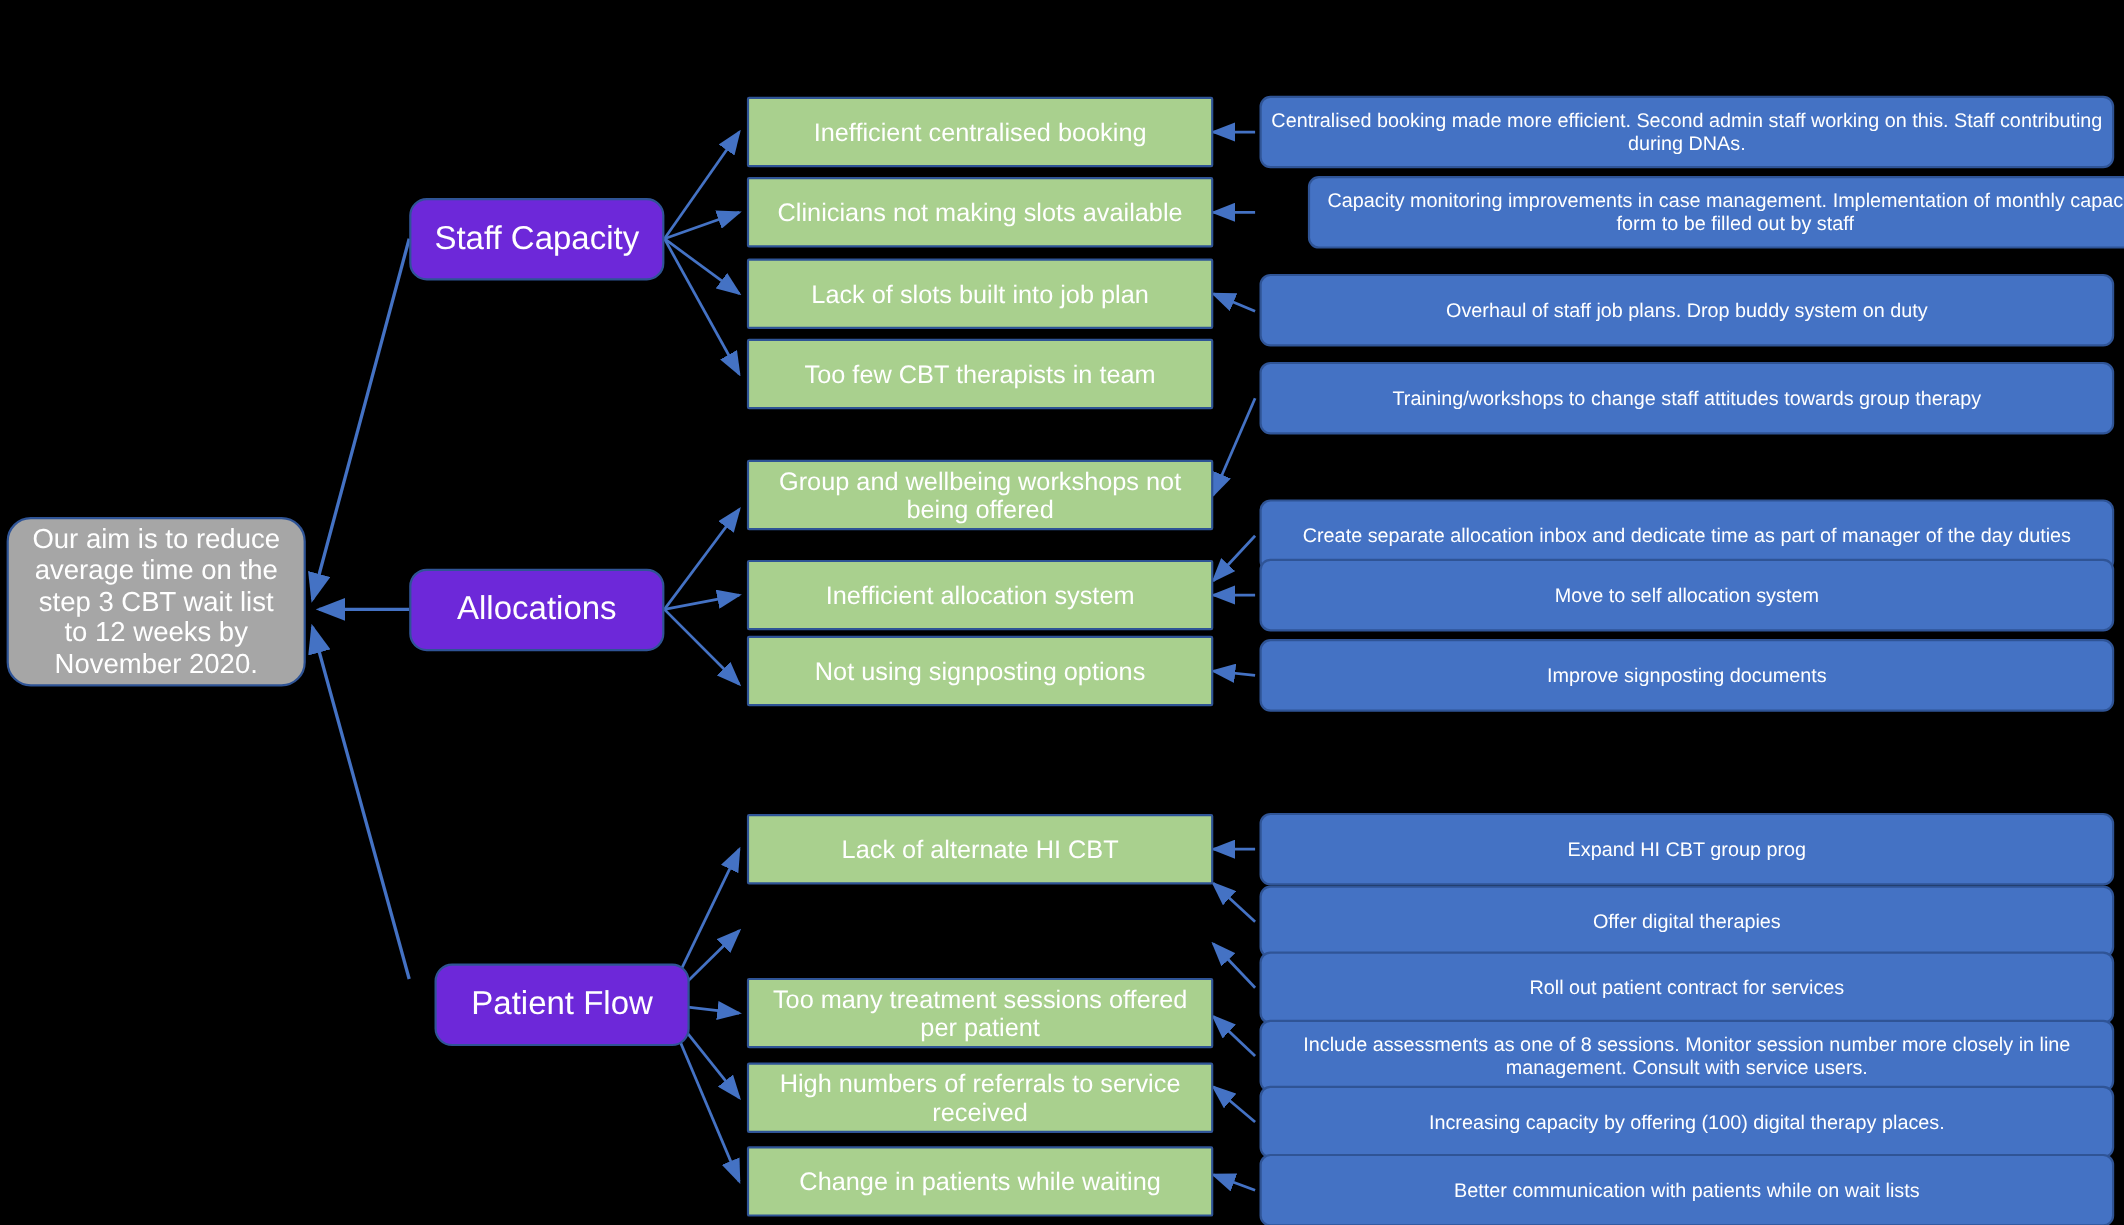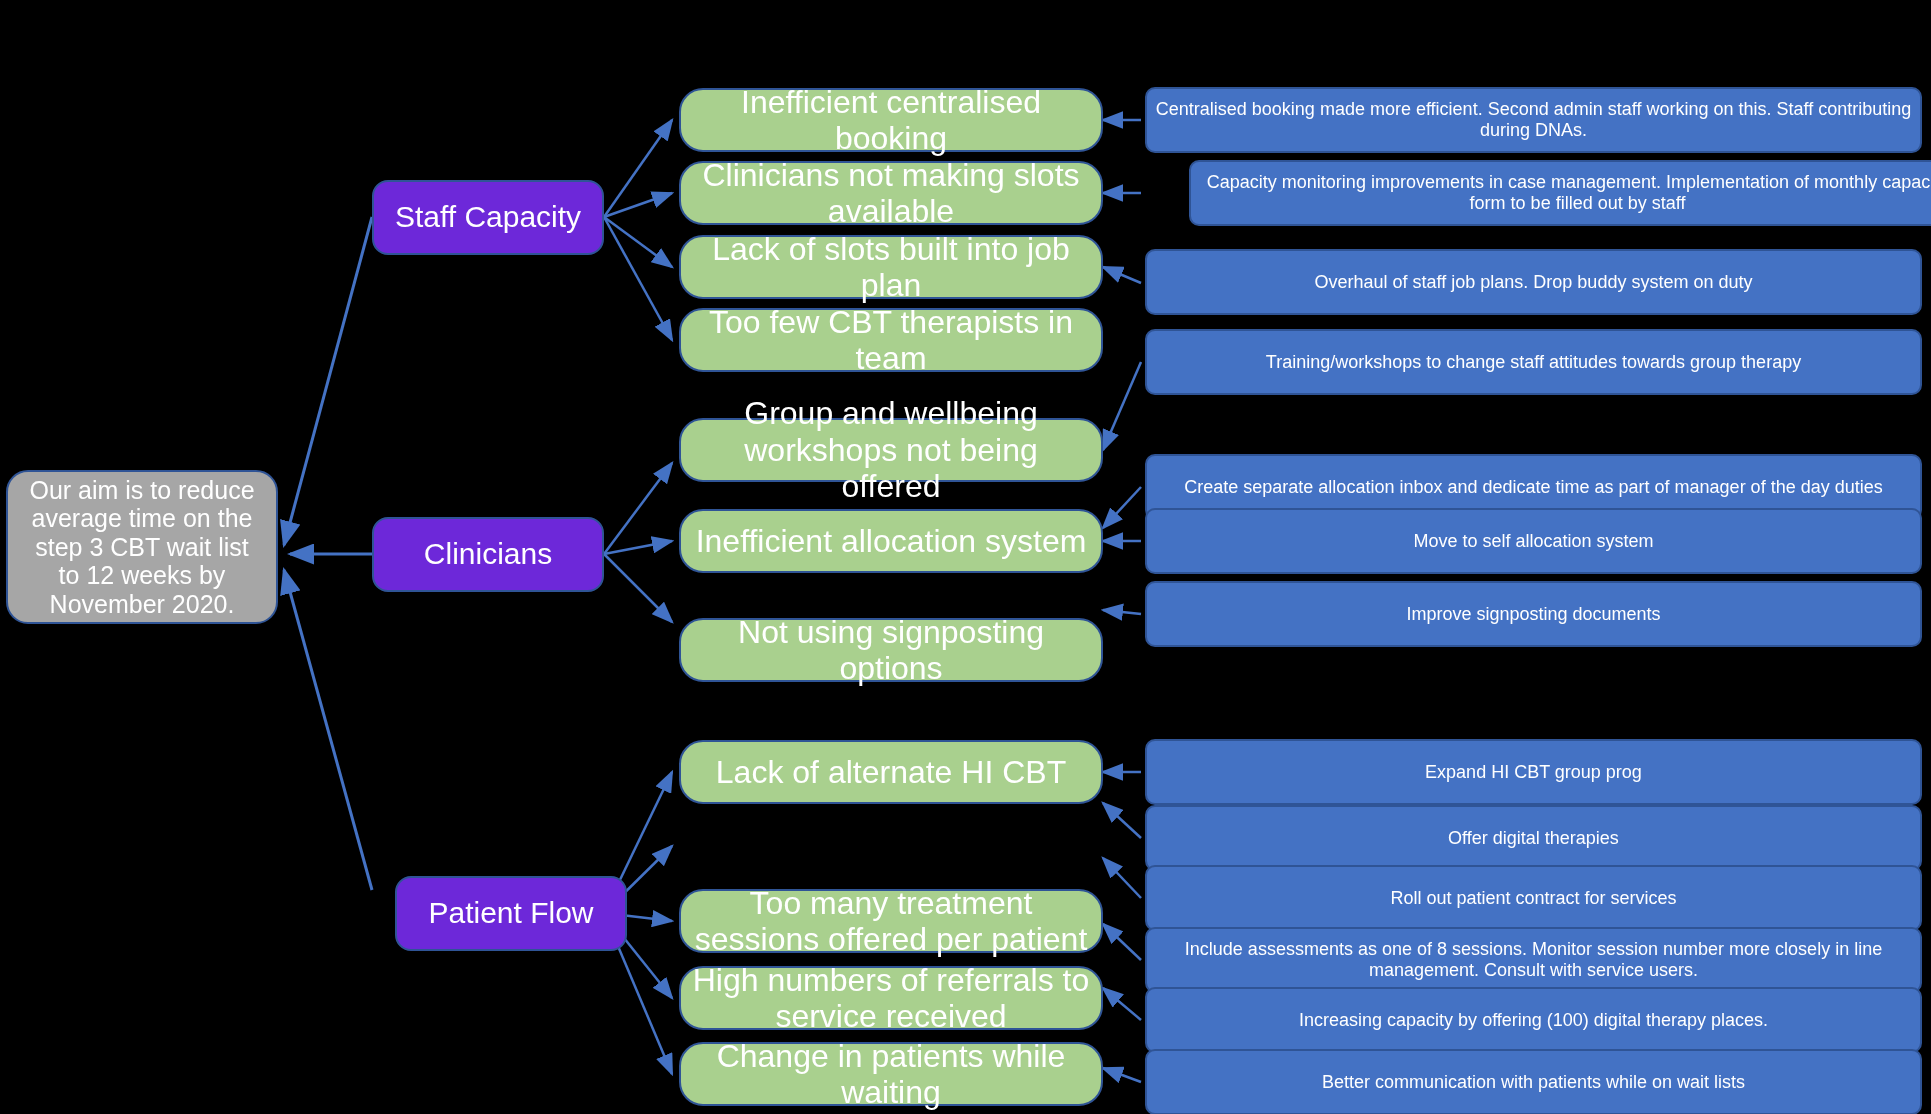--- a/index.html
+++ b/index.html
@@ -43,22 +43,22 @@
     font-size: 25px;
     padding: 4px 14px;
   }
   .driver-node {
     background: #6d28d9;
     border-radius: 16px;
     font-size: 30px;
   }
   .cause-node {
     background: #A9D08E;
-    border-radius: 24px;
-    font-size: 32px;
+    border-radius: 2px;
+    font-size: 23px;
   }
   .action-node {
     background: #4472C4;
     border-radius: 10px;
     font-size: 18px;
     padding: 2px 8px;
   }
   .node-text {
     display: block;
     width: 100%;
@@ -112,21 +112,21 @@
   </svg>
 
   <div class="node aim-node" style="left:6px; top:470px; width:272px; height:154px;">
     <span class="node-text">Our aim is to reduce average time on the step 3 CBT wait list to 12 weeks by November 2020.</span>
   </div>
 
   <div class="node driver-node" style="left:372px; top:180px; width:232px; height:75px;">
     <span class="node-text">Staff Capacity</span>
   </div>
   <div class="node driver-node" style="left:372px; top:517px; width:232px; height:75px;">
-    <span class="node-text">Clinicians</span>
+    <span class="node-text">Allocations</span>
   </div>
   <div class="node driver-node" style="left:372px; top:876px; width:232px; height:75px;margin-left:23px;">
     <span class="node-text">Patient Flow</span>
   </div>
 
   <div class="node cause-node" style="left:679px; top:88px; width:424px; height:64px;">
     <span class="node-text">Inefficient centralised booking</span>
   </div>
   <div class="node cause-node" style="left:679px; top:161px; width:424px; height:64px;">
     <span class="node-text">Clinicians not making slots available</span>
@@ -136,21 +136,21 @@
   </div>
   <div class="node cause-node" style="left:679px; top:308px; width:424px; height:64px;">
     <span class="node-text">Too few CBT therapists in team</span>
   </div>
   <div class="node cause-node" style="left:679px; top:418px; width:424px; height:64px;">
     <span class="node-text">Group and wellbeing workshops not being offered</span>
   </div>
   <div class="node cause-node" style="left:679px; top:509px; width:424px; height:64px;">
     <span class="node-text">Inefficient allocation system</span>
   </div>
-  <div class="node cause-node" style="left:679px; top:578px; width:424px; height:64px;margin-top:40px;">
+  <div class="node cause-node" style="left:679px; top:578px; width:424px; height:64px;">
     <span class="node-text">Not using signposting options</span>
   </div>
   <div class="node cause-node" style="left:679px; top:740px; width:424px; height:64px;">
     <span class="node-text">Lack of alternate HI CBT</span>
   </div>
   <div class="node cause-node" style="left:679px; top:889px; width:424px; height:64px;">
     <span class="node-text">Too many treatment sessions offered per patient</span>
   </div>
   <div class="node cause-node" style="left:679px; top:966px; width:424px; height:64px;">
     <span class="node-text">High numbers of referrals to service received</span>

